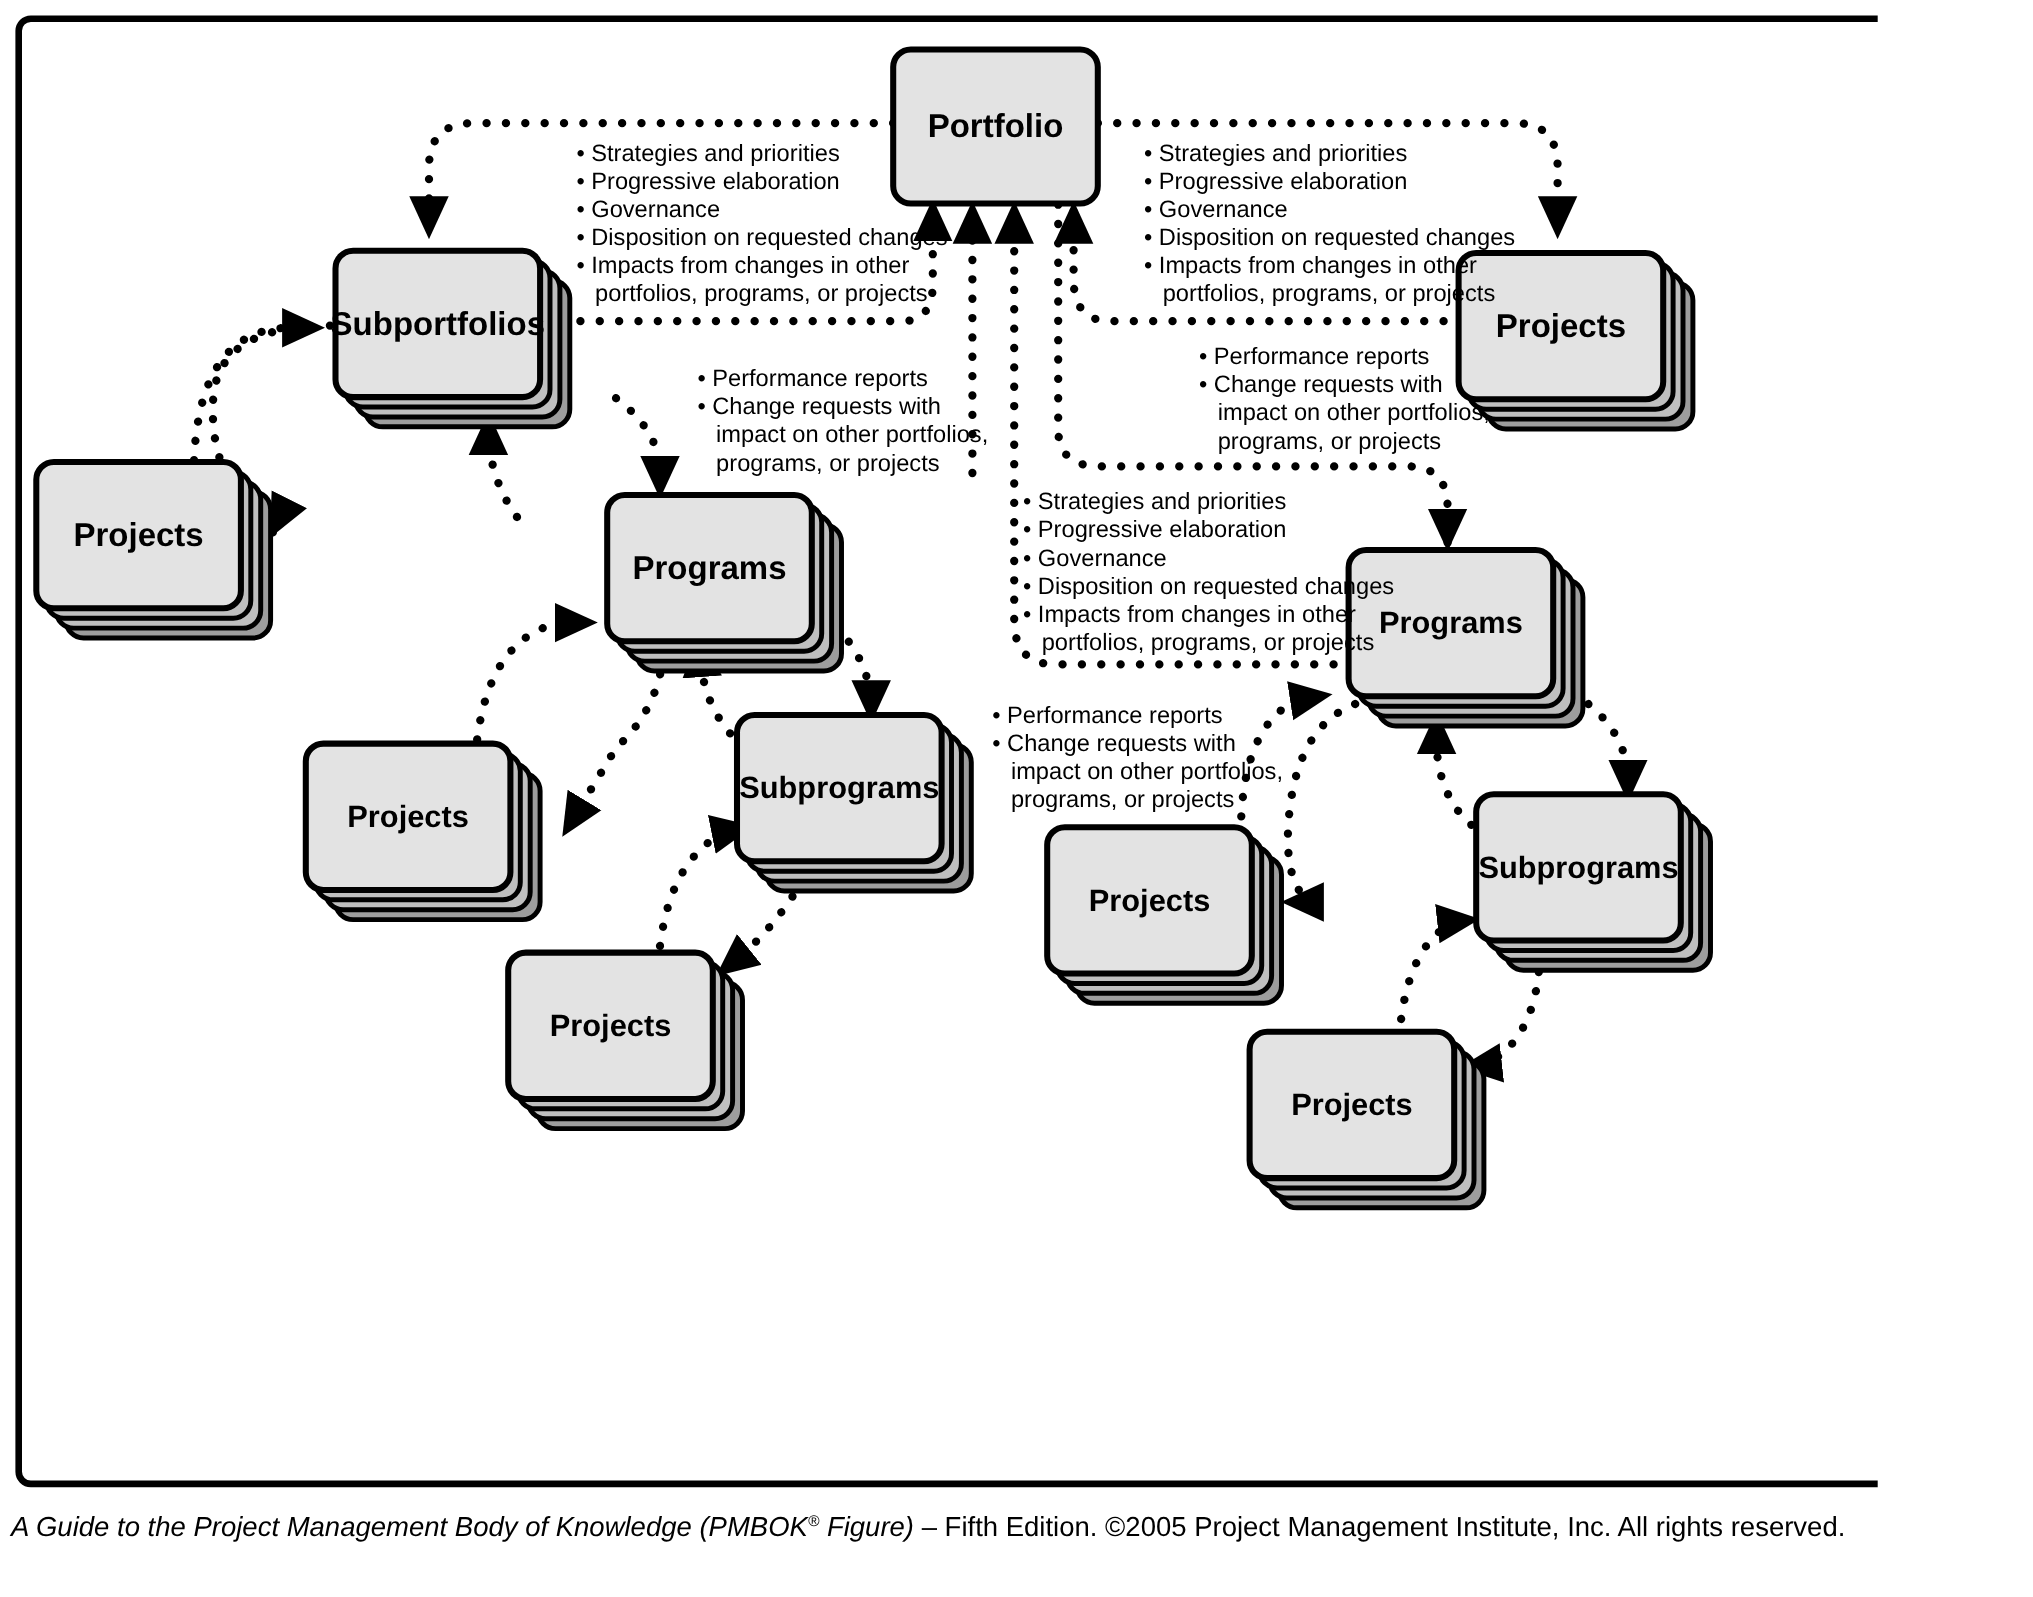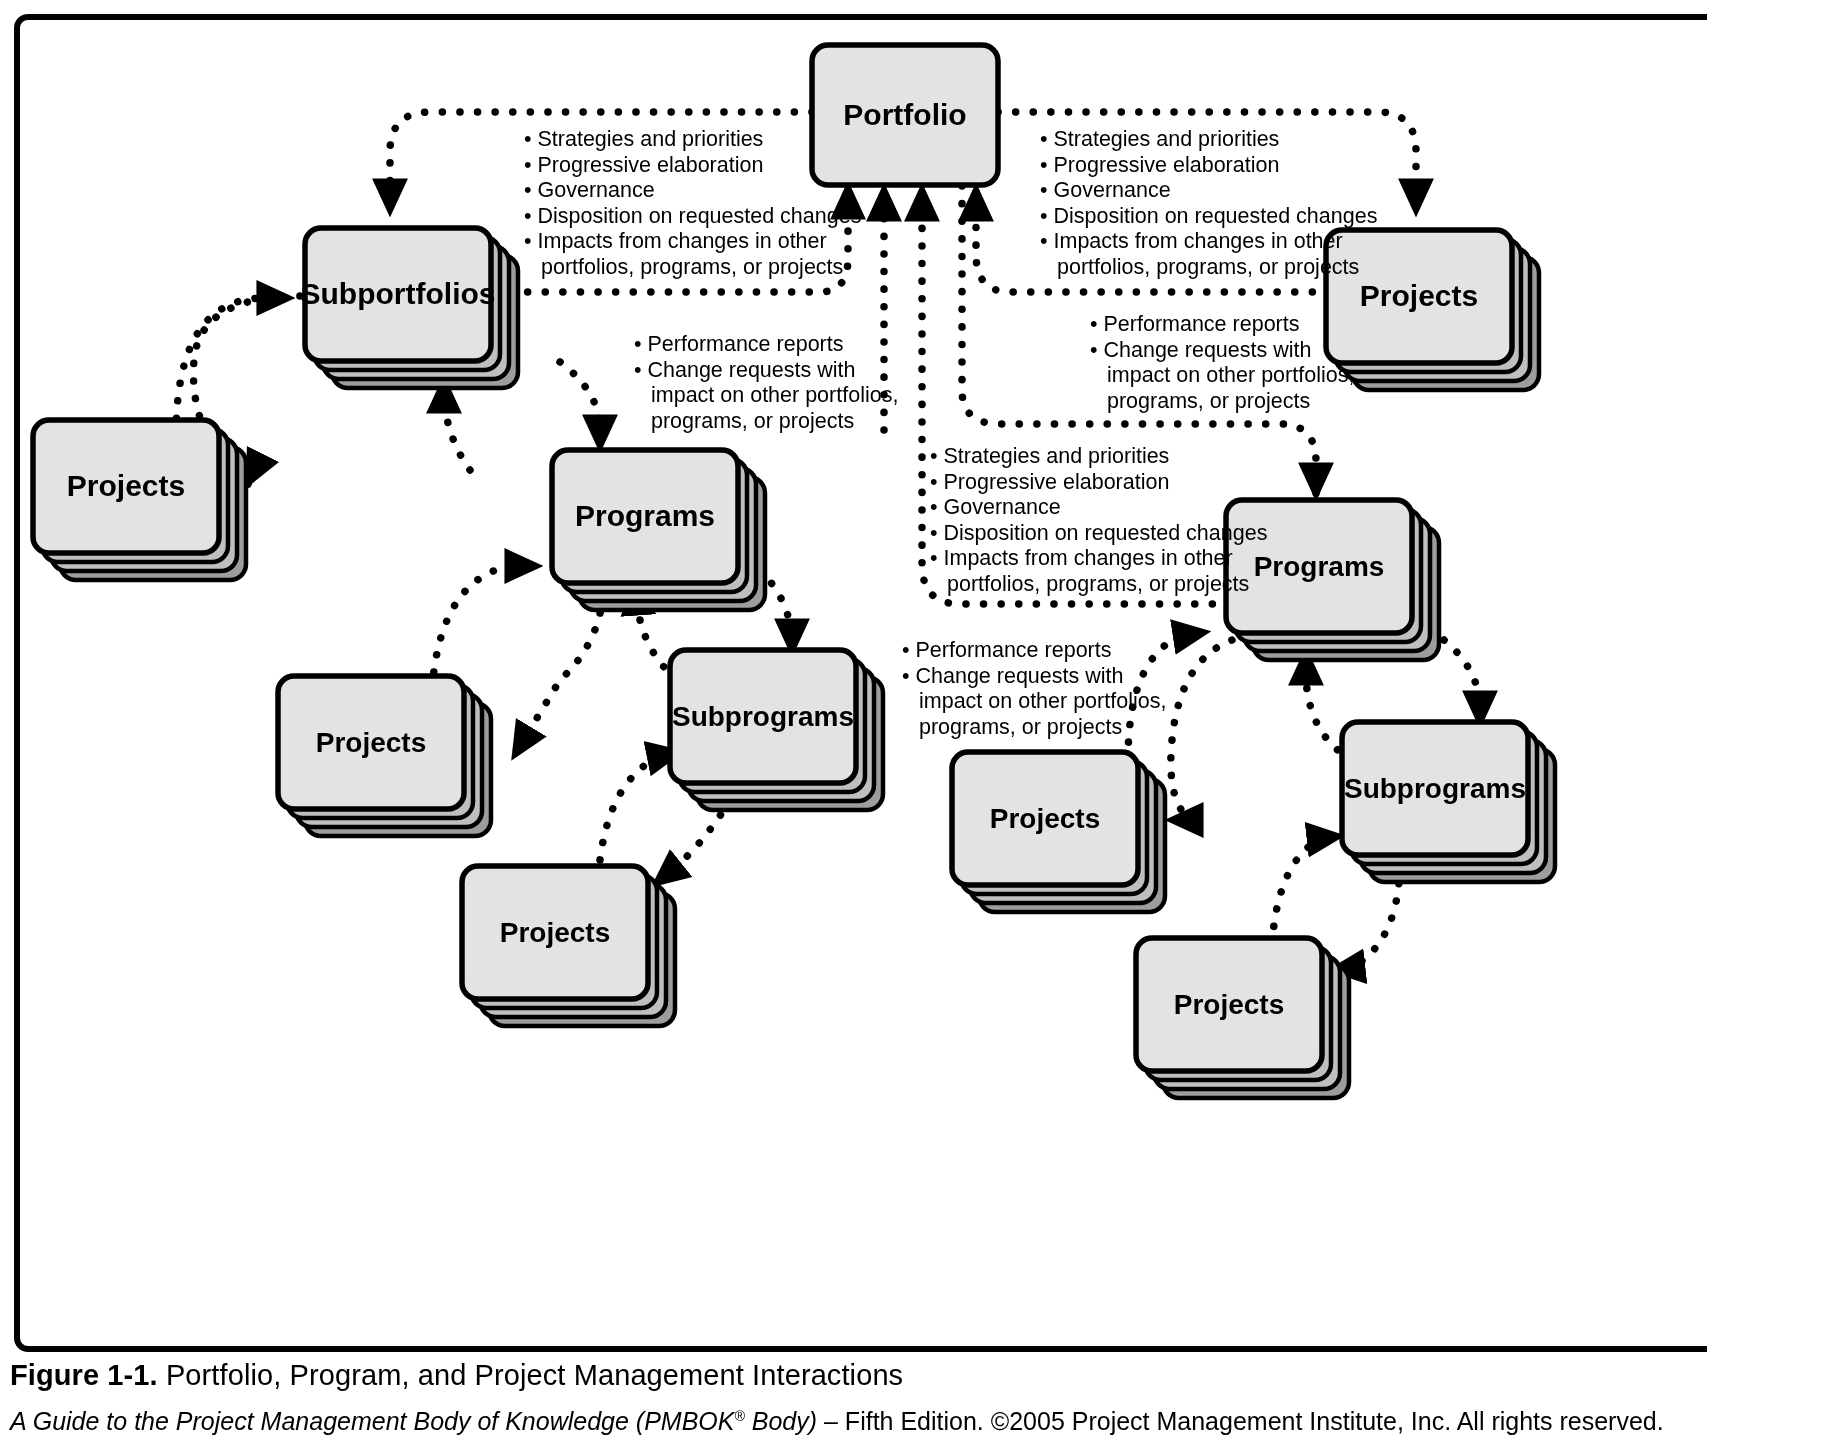--- a/index.html
+++ b/index.html
@@ -205,21 +205,18 @@
         <g>
           <text class="bullettext" x="902" y="657">•  Performance reports</text>
           <text class="bullettext" x="902" y="682.6">•  Change requests with</text>
           <text class="bullettext" x="919" y="708.2">impact on other portfolios,</text>
           <text class="bullettext" x="919" y="733.8">programs, or projects</text>
         </g>
       </g>
   </svg>
 
   <div class="caption-wrap">
-    <div class="cap-line1">
-      <span class="fig-no">Figure 1-1.</span><span> Portfolio, Program, and Project Management Interactions</span>
-    </div>
     <div class="cap-line2">
-      <span class="ital">A Guide to the Project Management Body of Knowledge (PMBOK</span><sup class="ital">®</sup><span class="ital"> Body)</span><span> – Fifth Edition. ©2005 Project Management Institute, Inc. All rights reserved.</span>
+      <span class="ital">A Guide to the Project Management Body of Knowledge (PMBOK</span><sup class="ital">®</sup><span class="ital"> Figure)</span><span> – Fifth Edition. ©2005 Project Management Institute, Inc. All rights reserved.</span>
     </div>
   </div>
 
 </div>
 
 </body></html>

